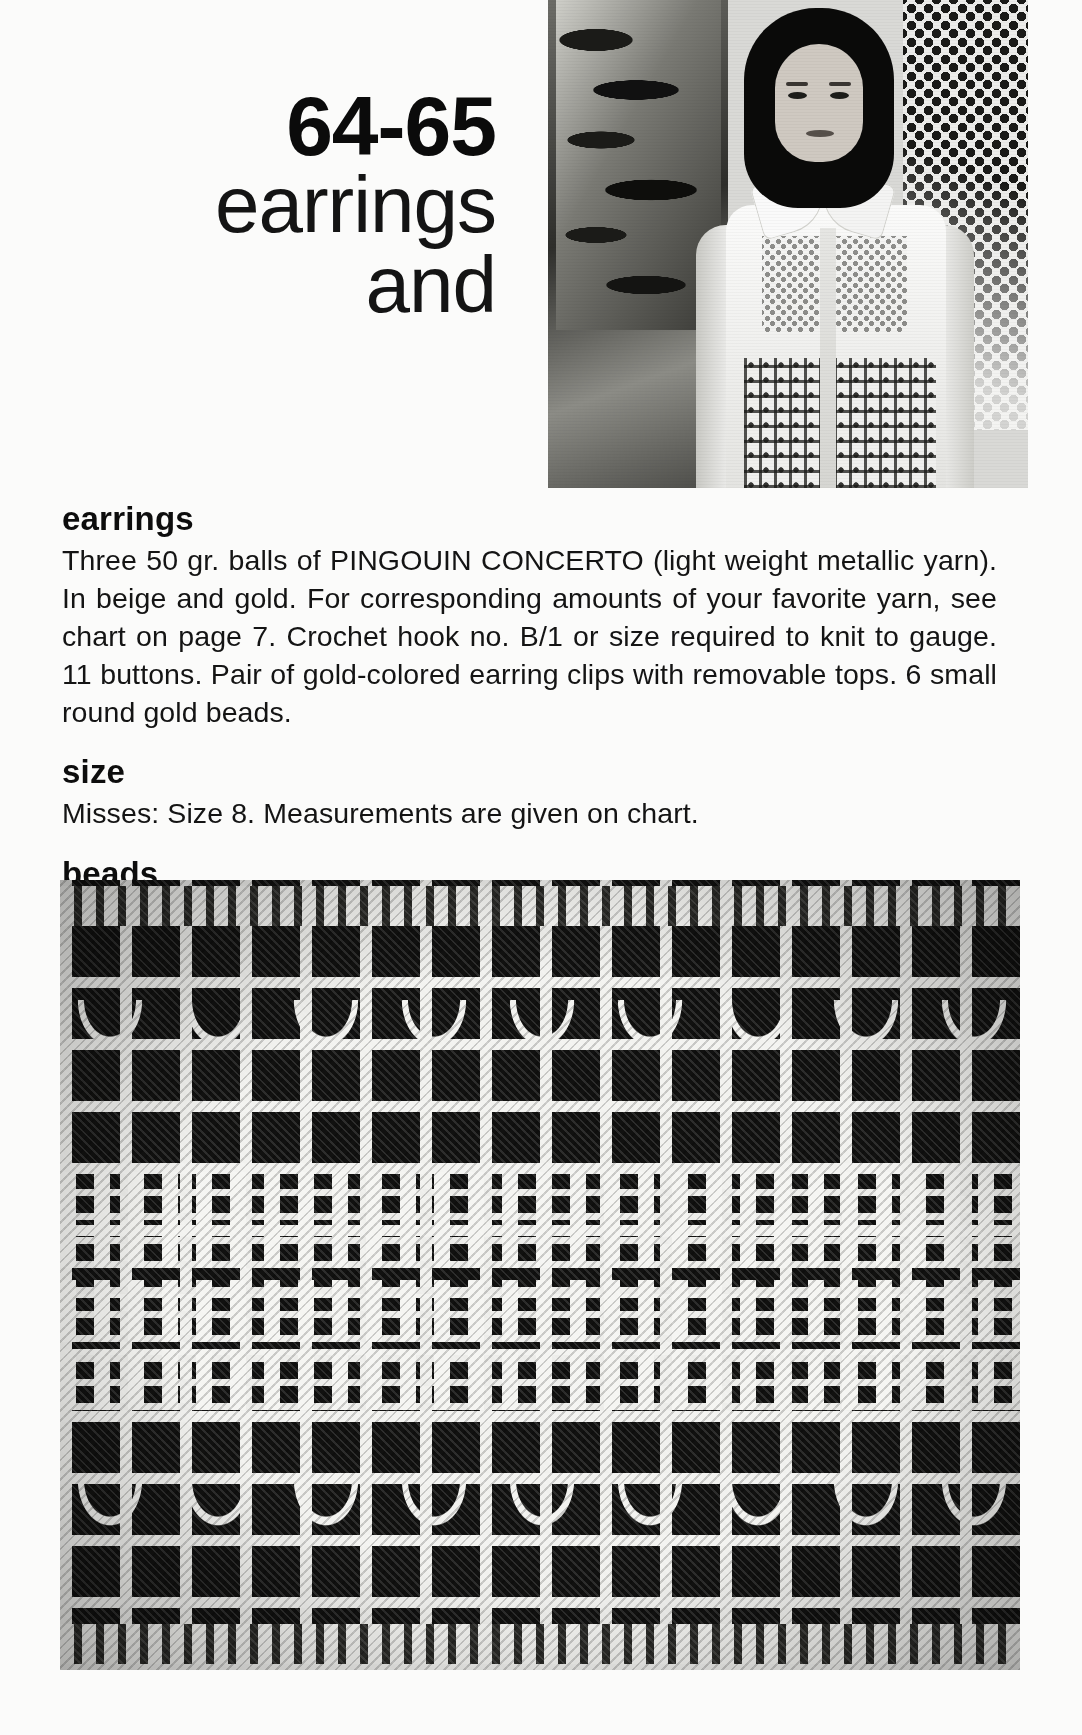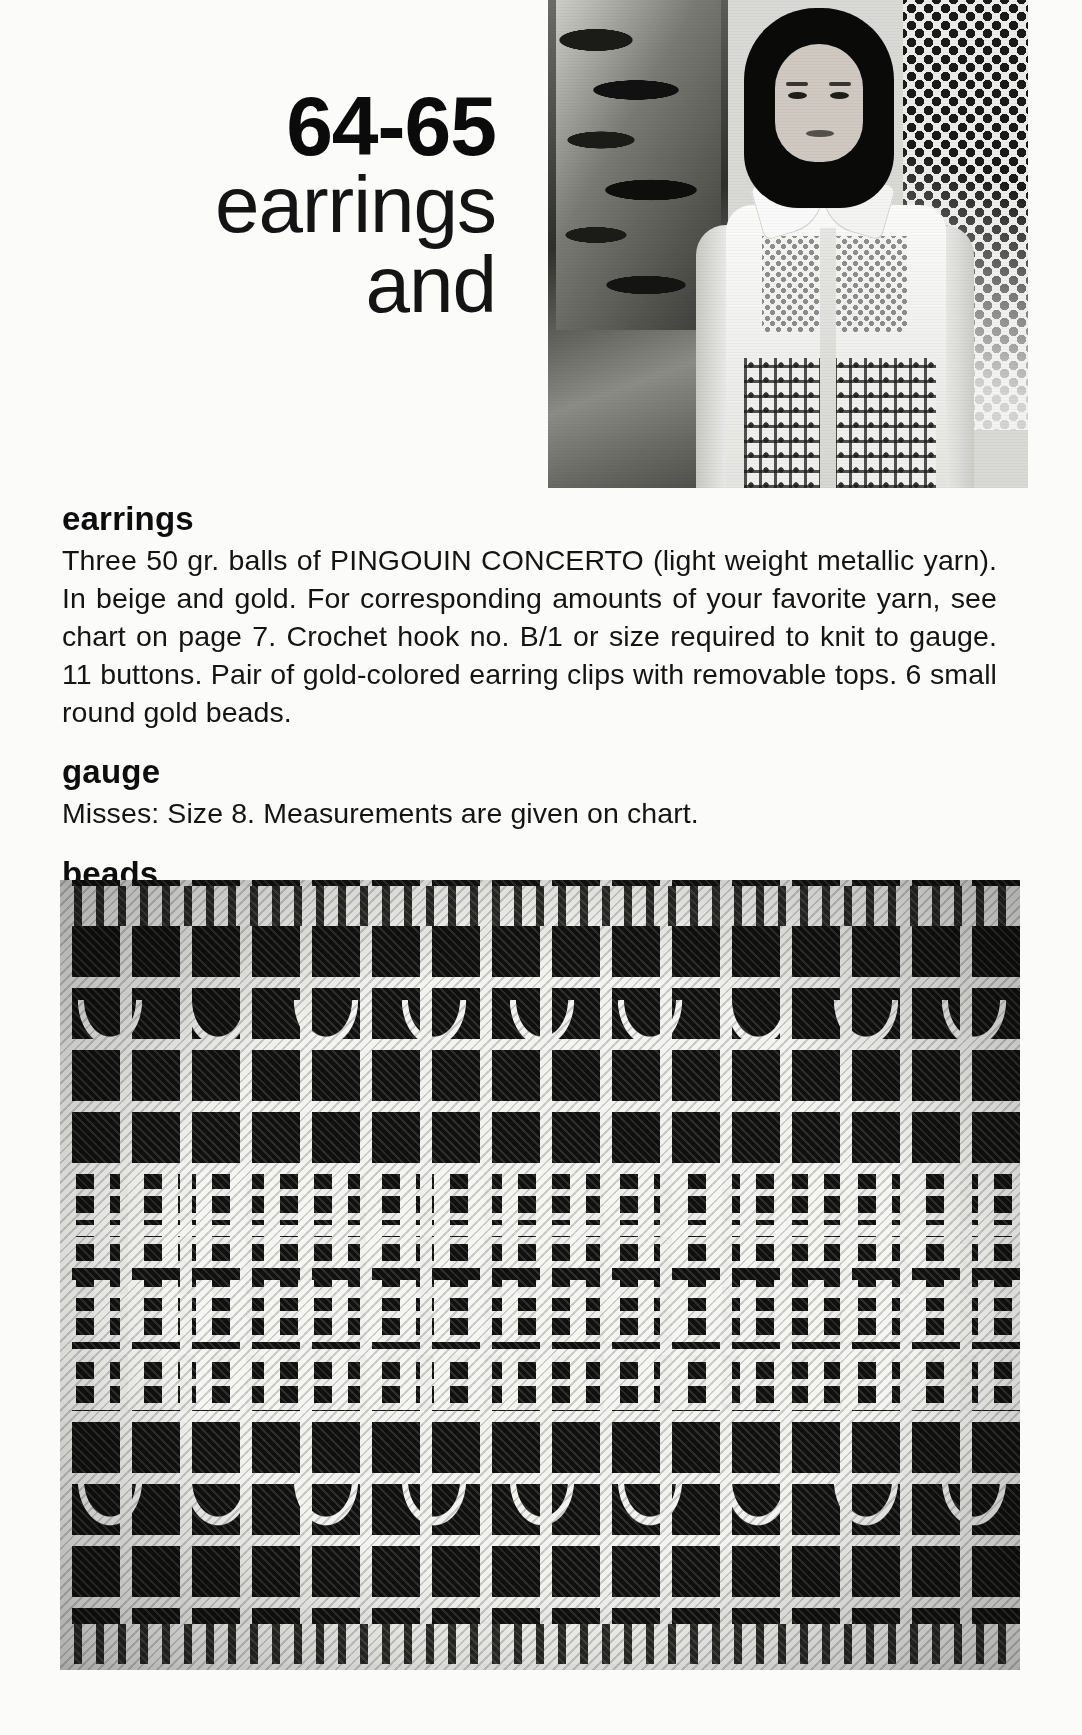--- a/index.html
+++ b/index.html
@@ -378,21 +378,21 @@
         <div class="ph-grain"></div>
       </div>
     </div>
   </div>
 
   <div class="content">
 
     <h2 class="sec-heading">earrings</h2>
     <p class="sec-body">Three 50 gr. balls of PINGOUIN CONCERTO (light weight metallic yarn). In beige and gold. For corresponding amounts of your favorite yarn, see chart on page 7. Crochet hook no. B/1 or size required to knit to gauge. 11 buttons. Pair of gold-colored earring clips with removable tops. 6 small round gold beads.</p>
 
-    <h2 class="sec-heading">gauge</h2>
+    <h2 class="sec-heading">size</h2>
     <p class="sec-body nojust">Misses: Size 8. Measurements are given on chart.</p>
 
     <h2 class="sec-heading">beads</h2>
     <p class="gauge-line">
       <span>3 motifs measure</span>
       <span class="gauge-strong">5</span>
       <span class="frac">
         <span class="num">1</span>
         <span class="den">2</span>
       </span>

